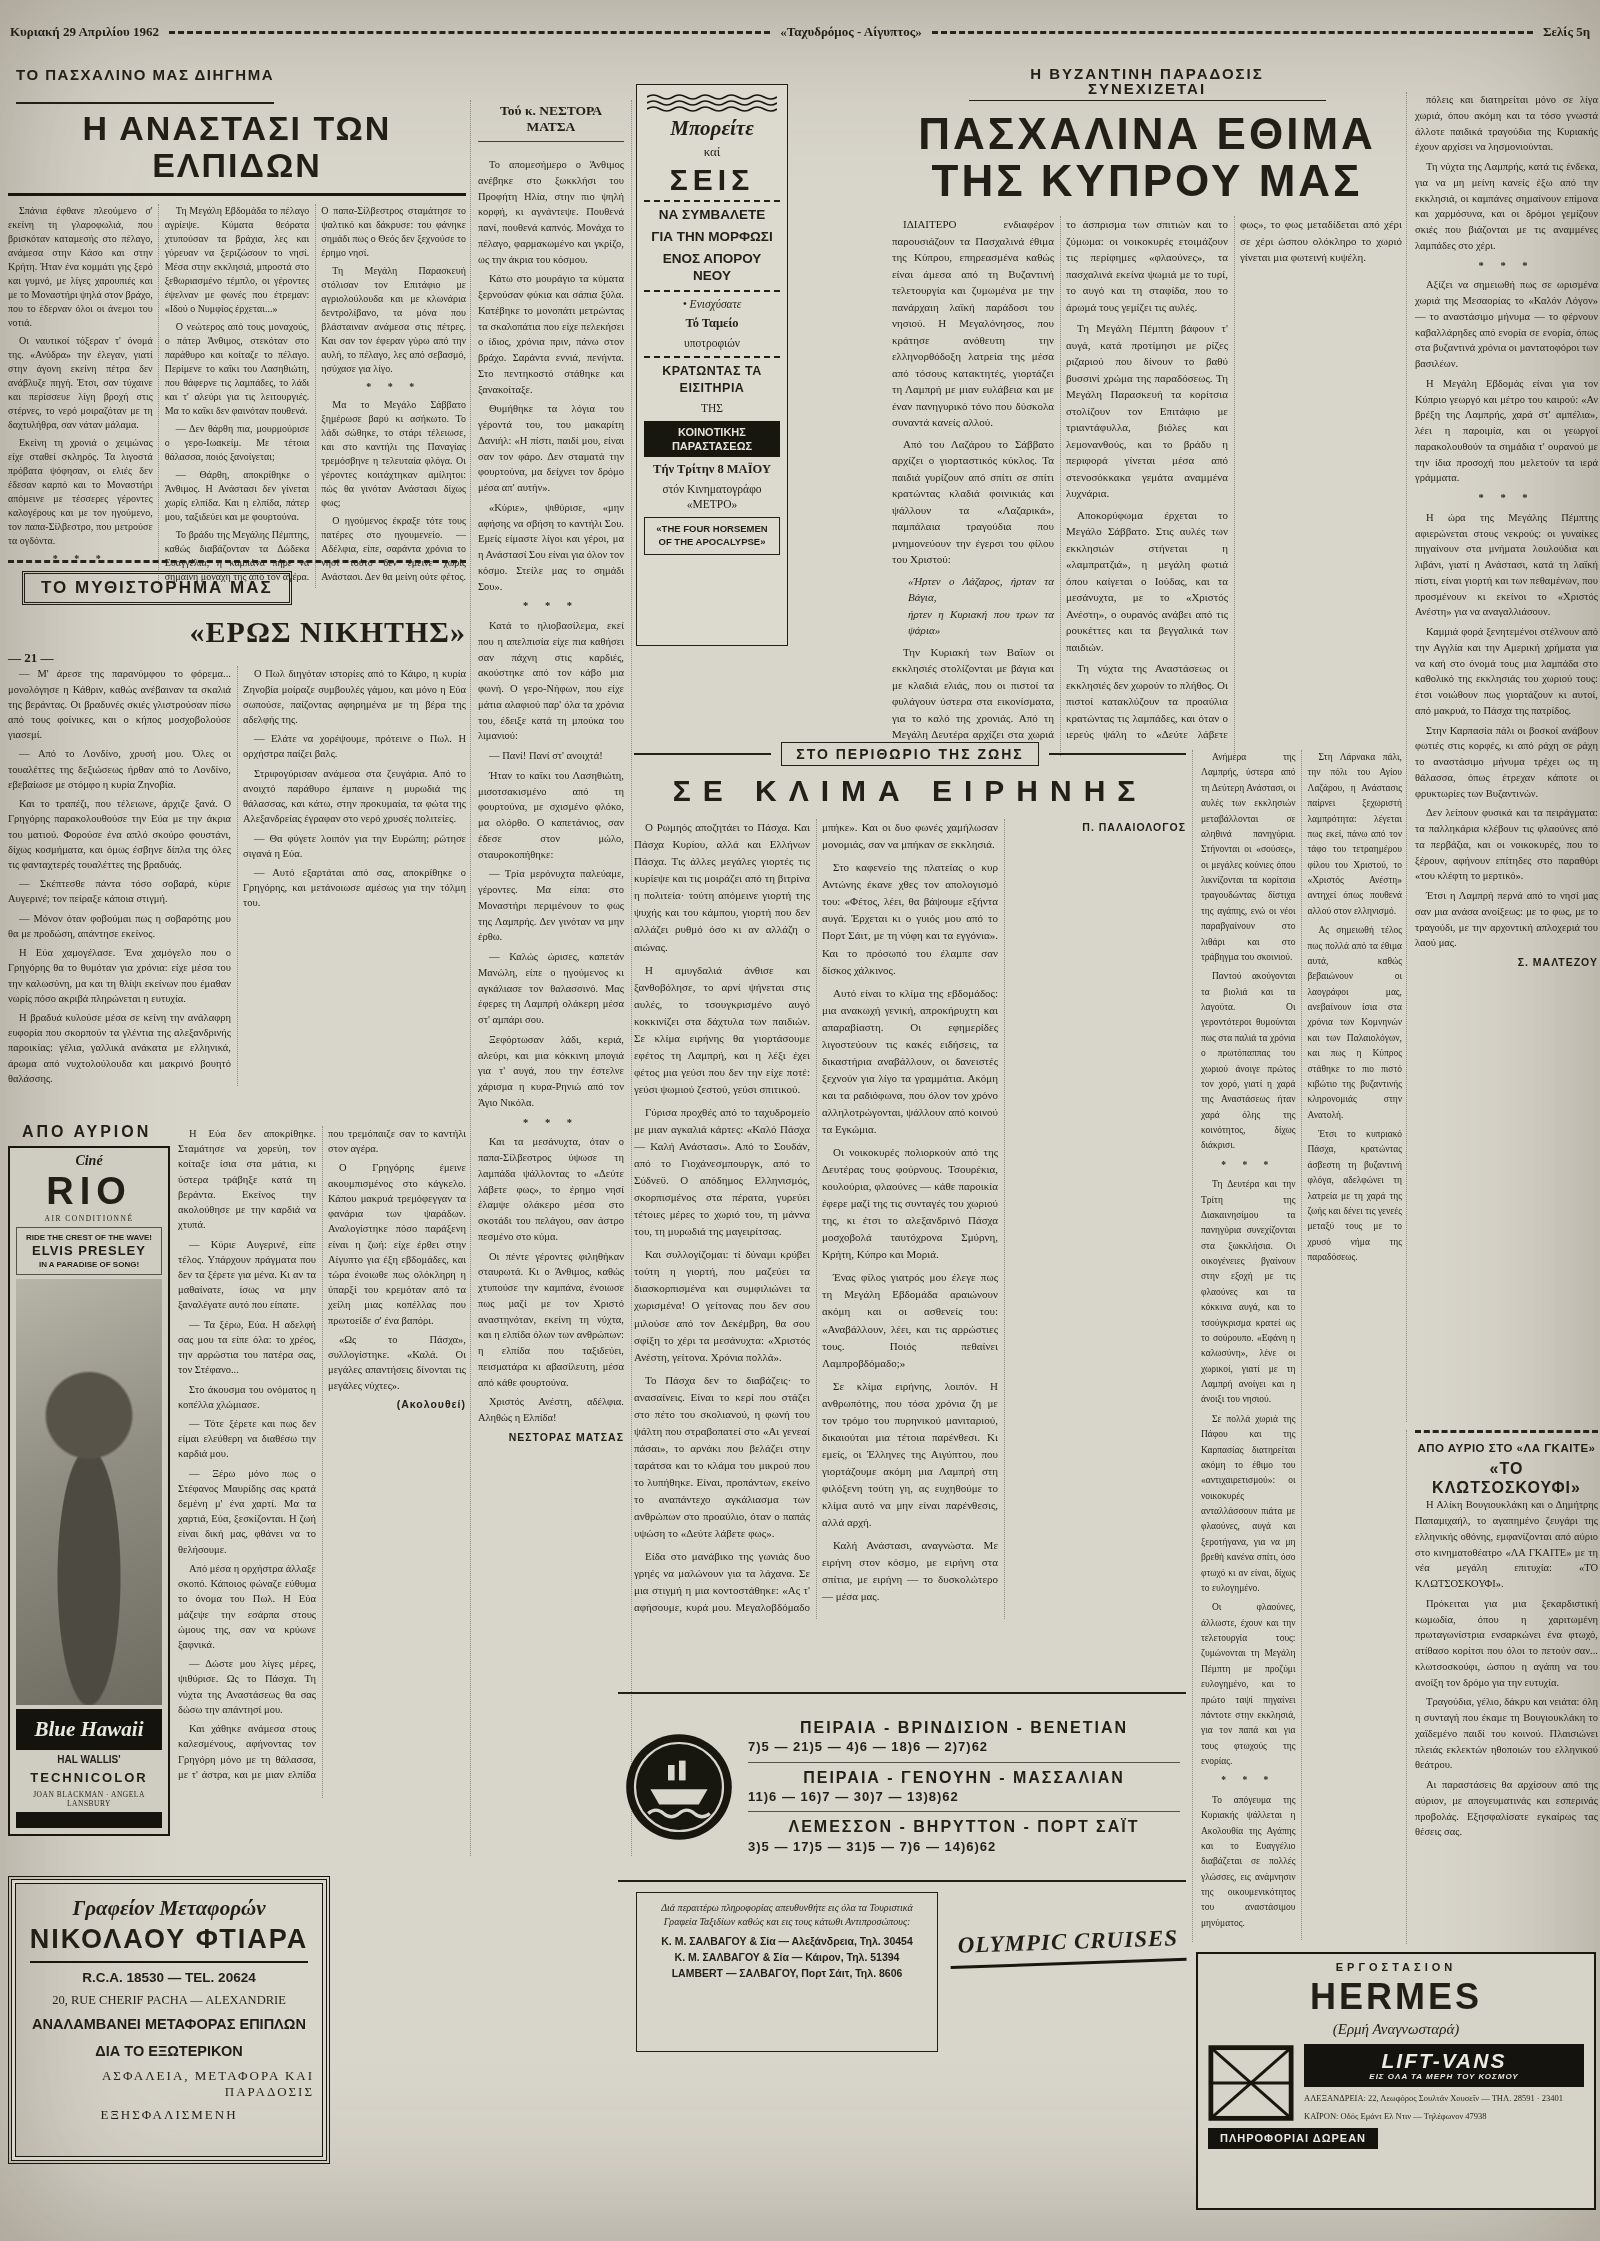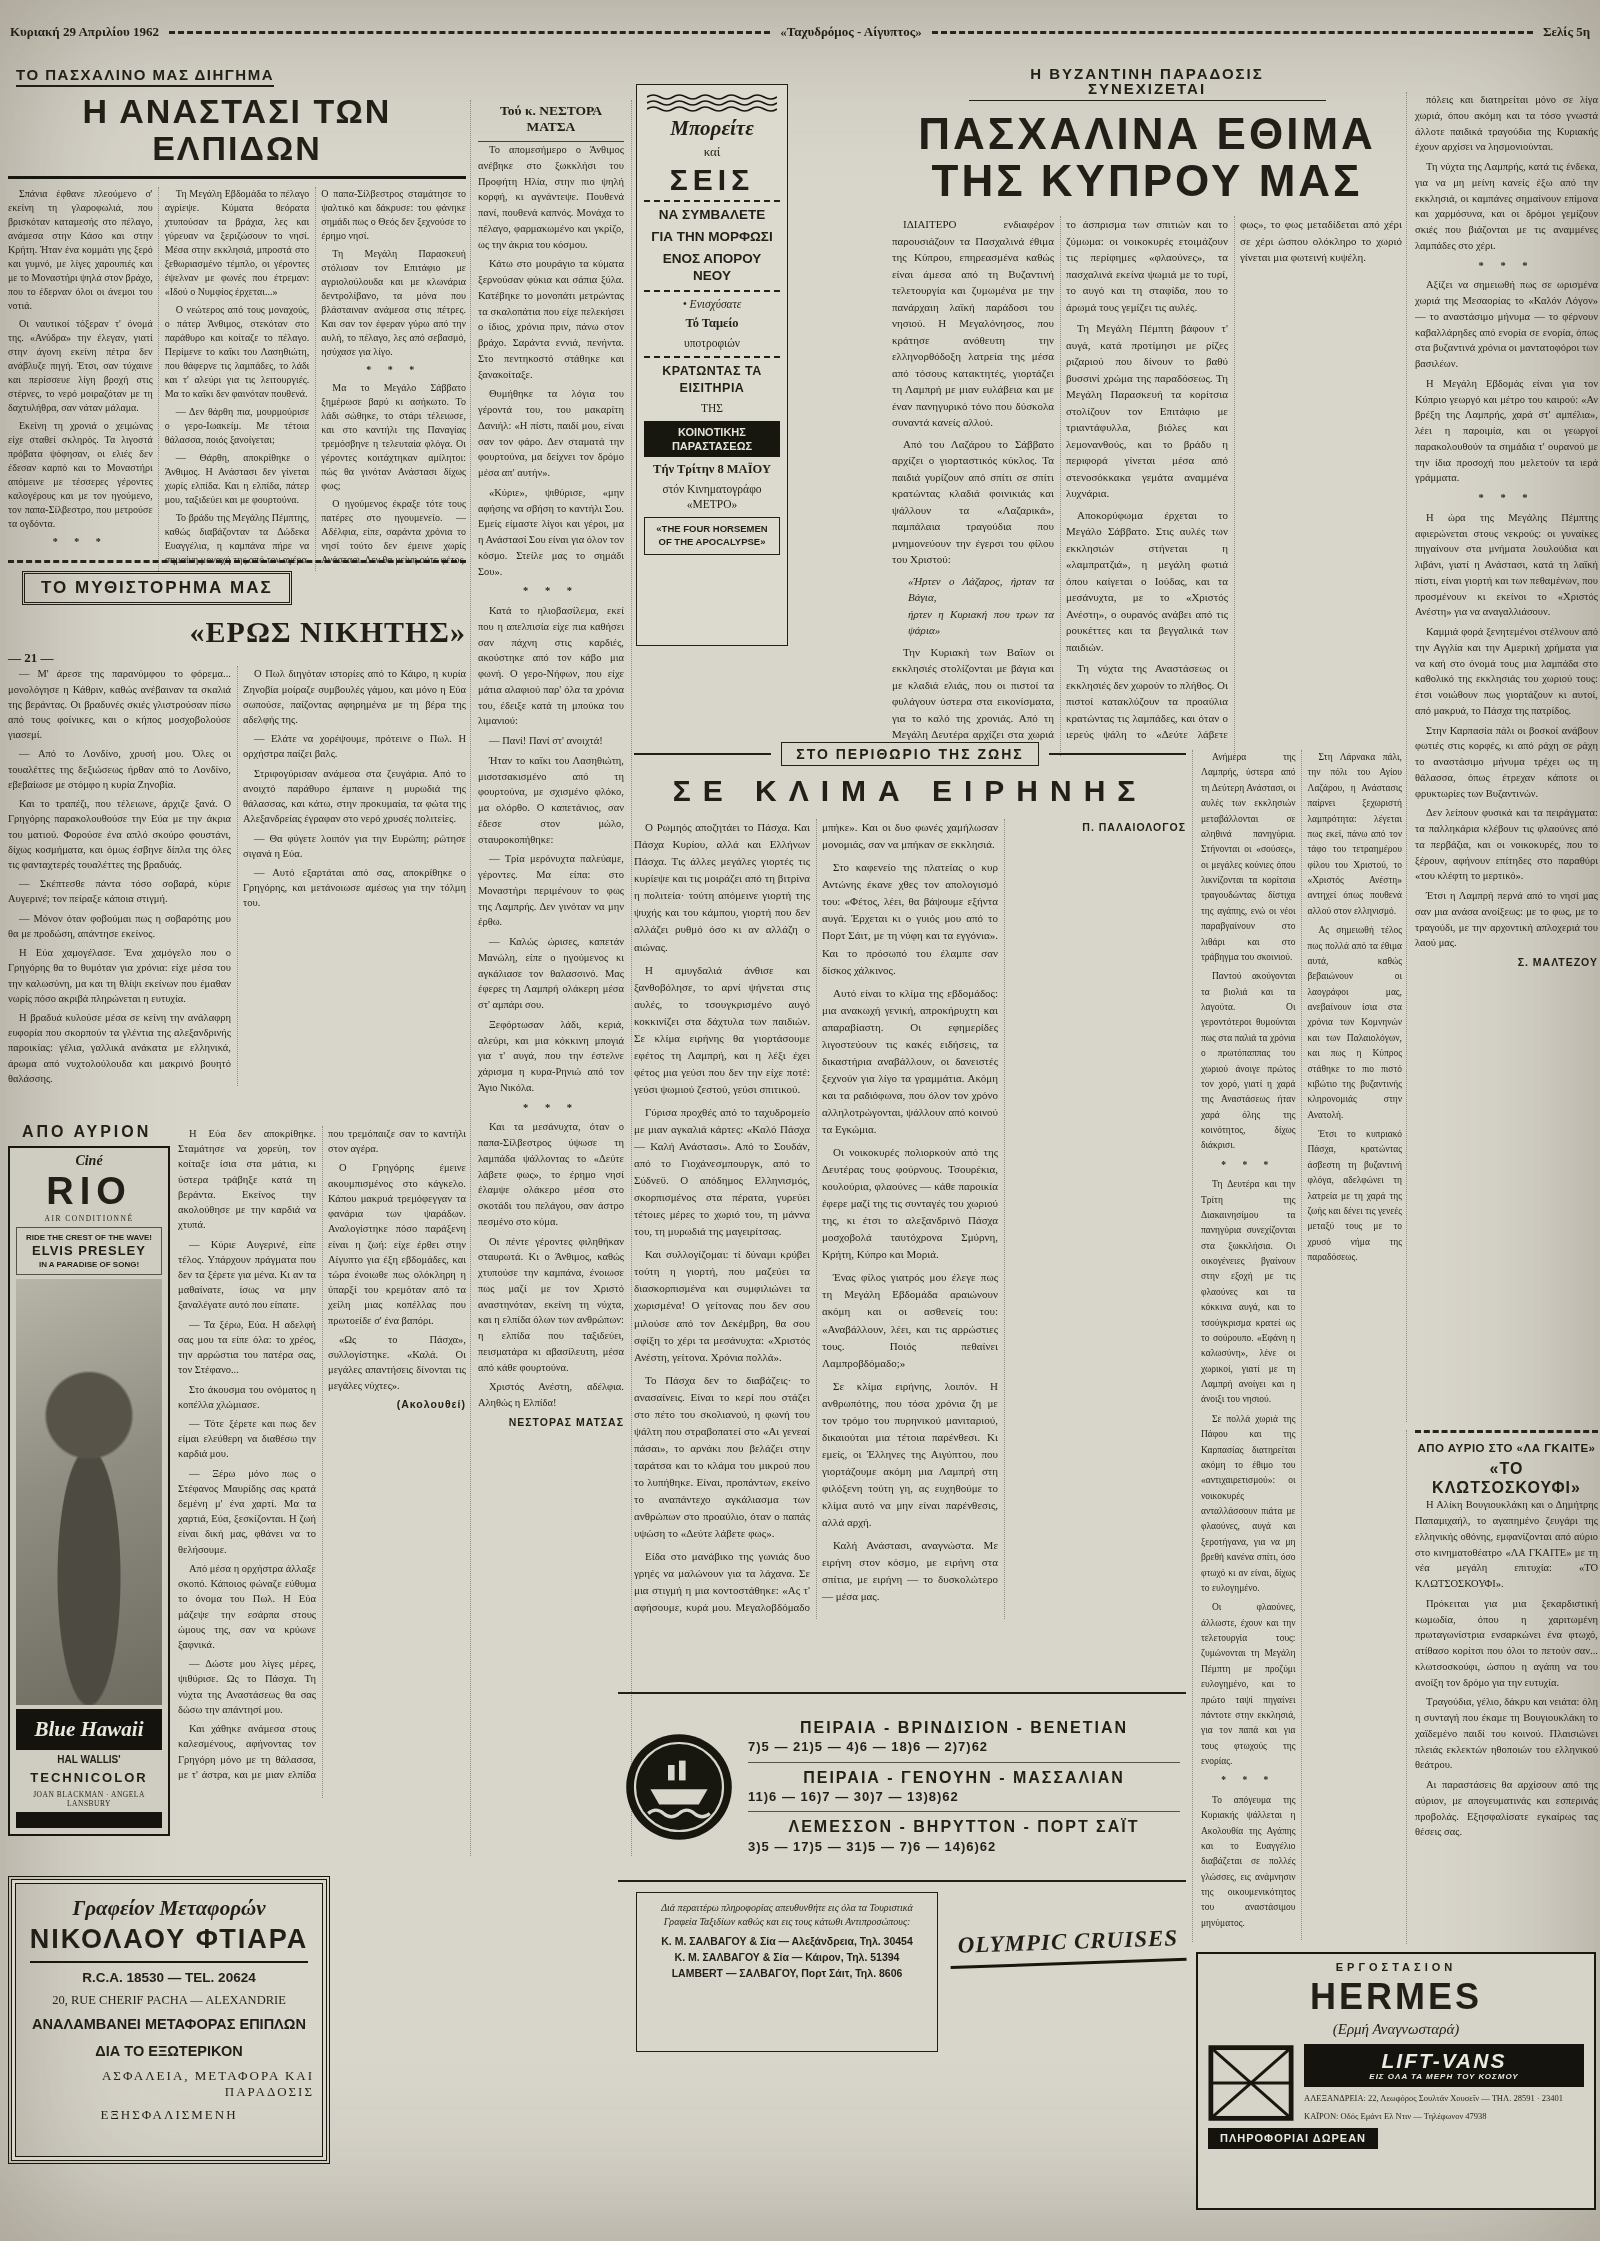--- a/index.html
+++ b/index.html
@@ -20,28 +20,28 @@
   .body{overflow:hidden}
   .body p{font-size:10px;line-height:1.4;text-align:justify;text-indent:11px;margin:0 0 4px}
   .body p.sep{text-align:center;text-indent:0;letter-spacing:7px;font-weight:700}
   .body p.sig{text-align:right;text-indent:0;font-weight:700;letter-spacing:1px;
     font-family:"Liberation Sans","DejaVu Sans",sans-serif;font-size:10.5px}
   .body p.verse{font-style:italic;text-indent:0;padding-left:16px;white-space:pre-line}
   .cols2{column-count:2;column-gap:12px;column-rule:1px dotted #8d8a7e;column-fill:auto}
   .cols3{column-count:3;column-gap:12px;column-rule:1px dotted #8d8a7e;column-fill:auto}
 
   .kicker-line{display:inline-block;font-weight:700;letter-spacing:1.5px;
-    border-bottom:2px solid #211f18;padding-bottom:2px}
+    border-bottom:2px solid #211f18;padding-bottom:19px}
   .xdiv{border-top:3px dashed #26241d;height:0;margin-bottom:8px}
 
   
   .story-title{font:700 34px/1.1 "Liberation Sans","DejaVu Sans",sans-serif;letter-spacing:2px;
     text-align:center;border-bottom:3px solid #17160f;padding:6px 0 8px;margin-bottom:8px}
   .byline{font-weight:700;font-size:13.5px;text-align:center;padding:3px 0 6px;
-    border-bottom:1px solid #44413a;margin-bottom:0}
+    border-bottom:1px solid #44413a;margin-bottom:15px}
   .colrule-lr{border-left:1px dotted #8d8a7e;border-right:1px dotted #8d8a7e;padding:0 7px}
   .colrule-l{border-left:1px dotted #8d8a7e;padding-left:8px}
 
   
   .promo{border:1.5px solid #211f18;background:#dcd9cf;text-align:center;padding:8px 7px;
     display:flex;flex-direction:column;gap:5px;align-items:center}
   .promo .p1{font:800 italic 21px/1 "Liberation Serif",serif}
   .promo .p2{font-size:13px}
   .promo .p3{font:900 30px/1 "Liberation Sans",sans-serif;letter-spacing:5px}
   .promo .msg{font:700 13.5px/1.25 "Liberation Sans",sans-serif}

